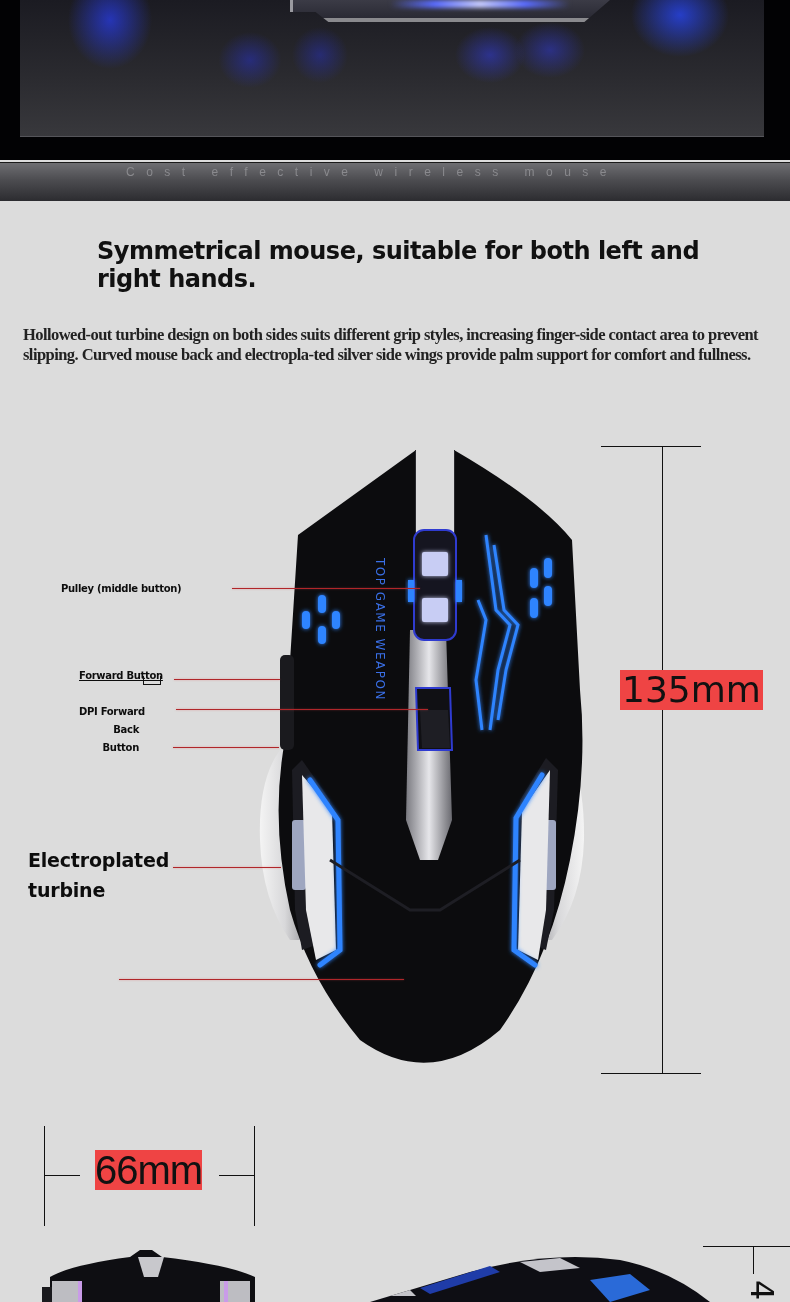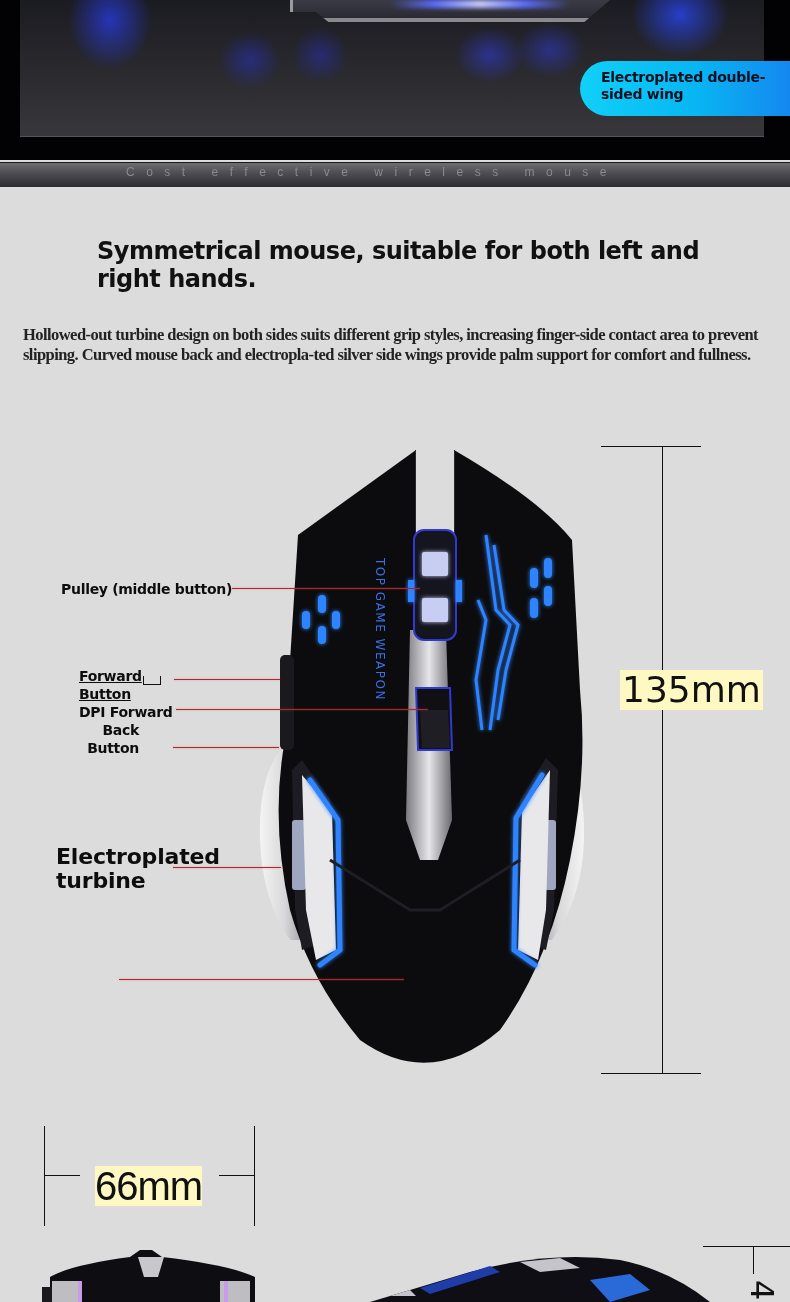--- a/index.html
+++ b/index.html
@@ -37,21 +37,21 @@
     position: absolute; left: 580px; top: 61px; width: 210px; height: 55px;
     background: linear-gradient(90deg, #10d0f8 0%, #08b6f2 55%, #1488f0 100%);
     border-radius: 28px 0 0 28px;
     padding: 8px 0 0 21px;
     font-family: "DejaVu Sans", sans-serif; font-weight: bold; font-size: 14px; line-height: 17px;
     color: #0a1020; letter-spacing: -0.3px;
   }
 
   
   .banner {
-    position: absolute; left: 0; top: 162px; width: 790px; height: 25px;
+    position: absolute; left: 0; top: 162px; width: 790px; height: 39px;
     background: linear-gradient(180deg, #6e6e72 0%, #4c4c50 45%, #2c2c30 100%);
     border-top: 1px solid #1a1a1a;
   }
   .banner-text {
     position: absolute; left: 126px; top: 2px; width: 560px;
     font-family: "Liberation Sans", sans-serif; font-size: 12px;
     letter-spacing: 11.5px; color: #8a8a8e; white-space: nowrap;
   }
 
   
@@ -66,54 +66,53 @@
     color: #222; letter-spacing: -0.55px;
   }
 
   
   .mouse-svg { position: absolute; left: 240px; top: 440px; }
 
   
   .label {
     position: absolute; font-family: "DejaVu Sans", sans-serif; font-weight: bold; color: #0d0d0d;
   }
-  .label-sm { font-size: 14px; line-height: 18px; letter-spacing: -0.3px; }
-  .label-lg { font-size: 22px; line-height: 24px; letter-spacing: -0.2px; margin-left: 28px; }
+  .label-sm { font-size: 10px; line-height: 18px; letter-spacing: -0.3px; }
+  .label-lg { font-size: 19px; line-height: 30px; letter-spacing: -0.2px; }
   .leader { position: absolute; height: 1px; background: #b0262a; box-shadow: 0 0 2px rgba(230,80,80,0.5); }
 
   .bracket-mark {
     position: absolute; left: 143px; top: 676px; width: 18px; height: 9px;
     border-left: 1.5px solid #111; border-right: 1.5px solid #111; border-bottom: 1.5px solid #111;
   }
 
   
   .dim-line { position: absolute; background: #111; }
   .dim-text {
     position: absolute; font-family: "DejaVu Sans", sans-serif; font-size: 36px; color: #111;
-    background: #fef9c3; line-height: 40px;
-  }
-  .dim-text-w { font-family: "Liberation Sans", sans-serif; font-size: 40px; letter-spacing: -1px; margin-top: 16px; }
+    background: #ef4444; line-height: 40px;
+  }
+  .dim-text-w { font-family: "Liberation Sans", sans-serif; font-size: 40px; letter-spacing: -1px; }
 
   
   .bottom-mouse-front { position: absolute; left: 40px; top: 1247px; }
   .bottom-mouse-side { position: absolute; left: 350px; top: 1250px; }
   .dim-digit {
     position: absolute; left: 746px; top: 1282px; font-family: "DejaVu Sans", sans-serif;
     font-size: 32px; color: #111; transform: rotate(90deg); transform-origin: left top; line-height: 32px;
   }
 </style>
 </head>
 <body>
 
 <div class="hero">
   <div class="hero-panel">
     <div class="hero-mouse-edge"></div>
     <div class="hero-mouse-glow"></div>
   </div>
-  <div class="wing-badge">Electroplated double-sided wing</div>
 </div>
 
 <div class="banner">
   <div class="banner-text">Cost effective wireless mouse</div>
 </div>
 
 <h1 class="headline">Symmetrical mouse, suitable for both left and right hands.</h1>
 <p class="description">Hollowed-out turbine design on both sides suits different grip styles, increasing finger-side contact area to prevent slipping. Curved mouse back and electropla-ted silver side wings provide palm support for comfort and fullness.</p>
 
 <svg class="mouse-svg" width="360" height="640" viewBox="0 0 360 640">

